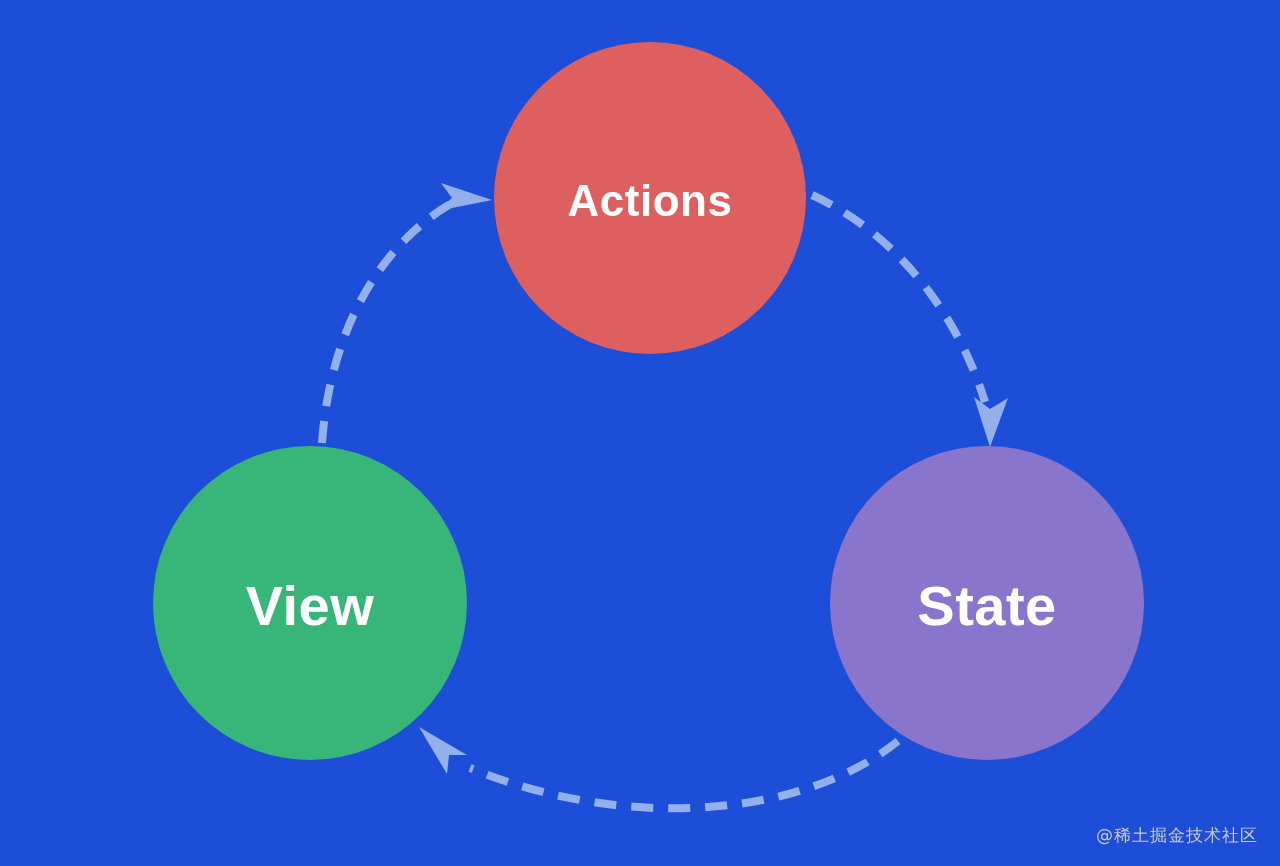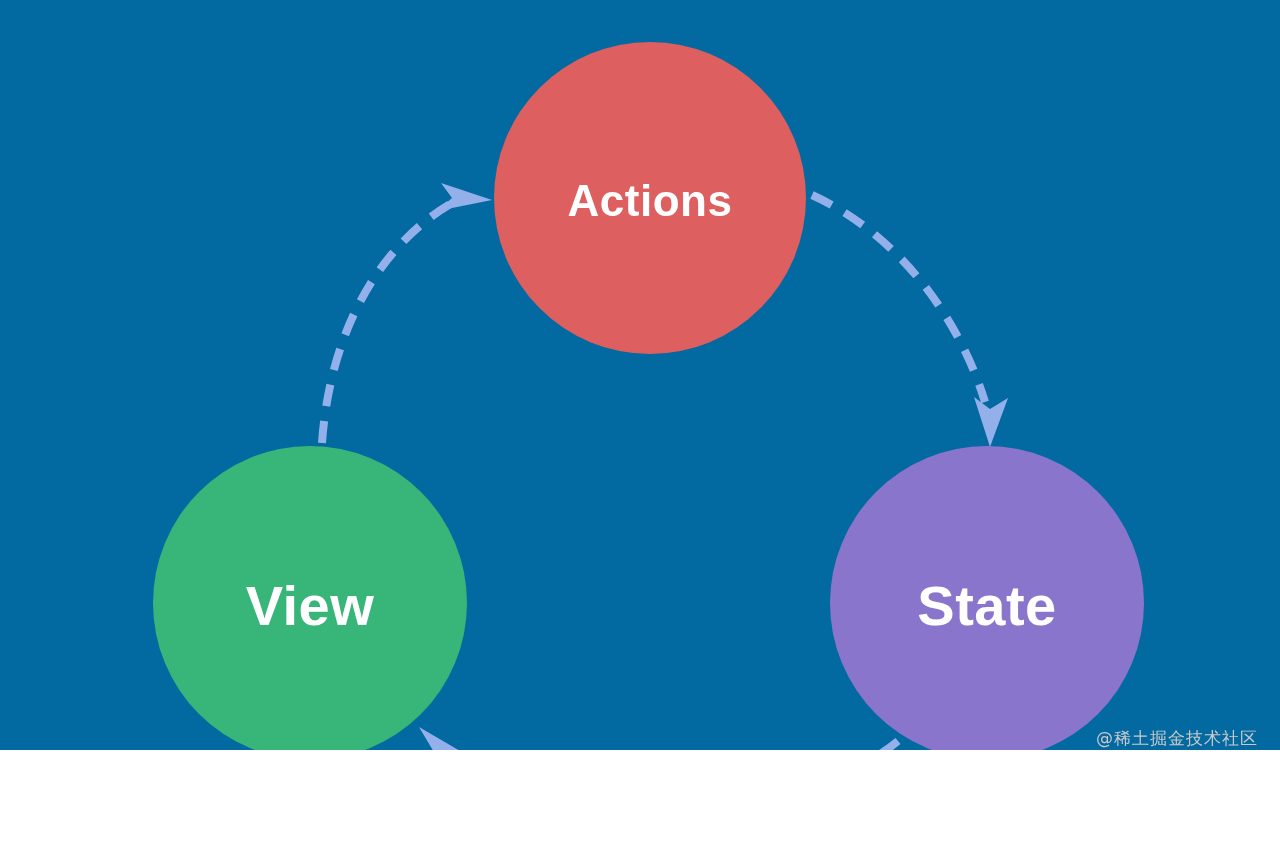--- a/index.html
+++ b/index.html
@@ -6,22 +6,22 @@
     margin: 0;
     padding: 0;
     background: #ffffff;
   }
   body {
     font-family: "Liberation Sans", sans-serif;
   }
   #canvas {
     position: relative;
     width: 1280px;
-    height: 750px;
-    background: #0369a1;
+    height: 866px;
+    background: #1d4ed8;
     overflow: hidden;
   }
   #flow-svg {
     position: absolute;
     top: 0;
     left: 0;
     width: 1280px;
     height: 866px;
   }
   .node-label {
@@ -31,21 +31,21 @@
     text-anchor: middle;
     dominant-baseline: central;
     letter-spacing: 0.5px;
   }
   .label-actions { font-size: 44px; }
   .label-view    { font-size: 56px; }
   .label-state   { font-size: 56px; }
   .watermark {
     position: absolute;
     right: 22px;
-    bottom: 0;
+    bottom: 19px;
     font-family: "DejaVu Sans", sans-serif;
     font-size: 17px;
     color: #c9c9c9;
     letter-spacing: 1px;
     white-space: nowrap;
     user-select: none;
   }
 </style>
 </head>
 <body>

